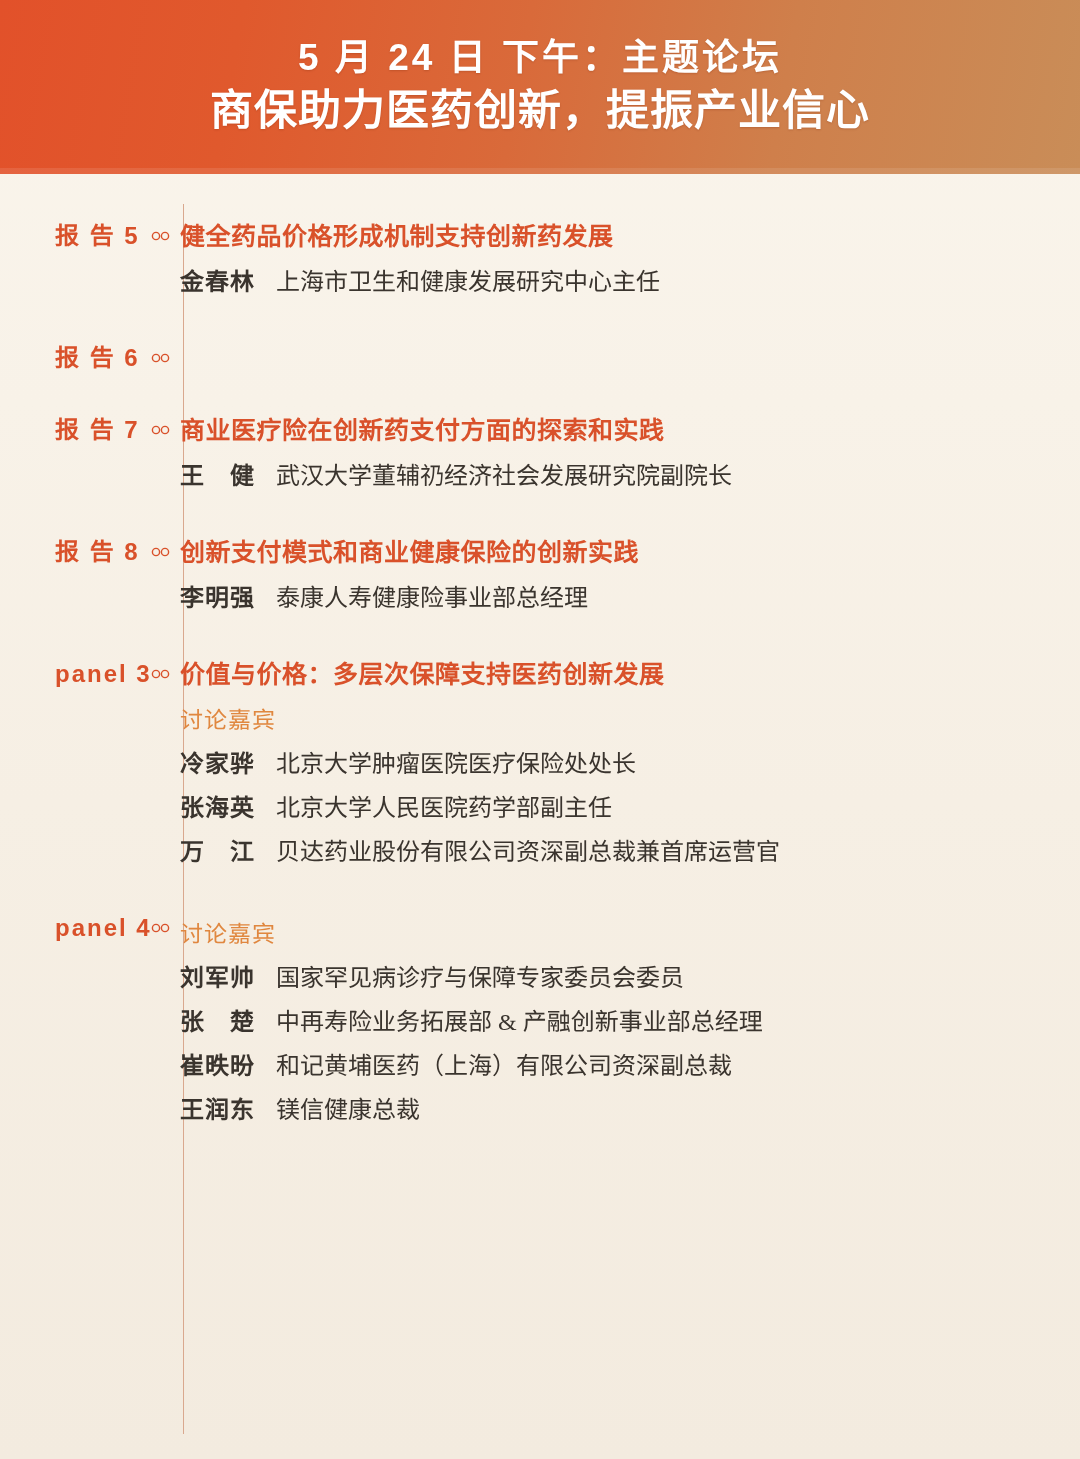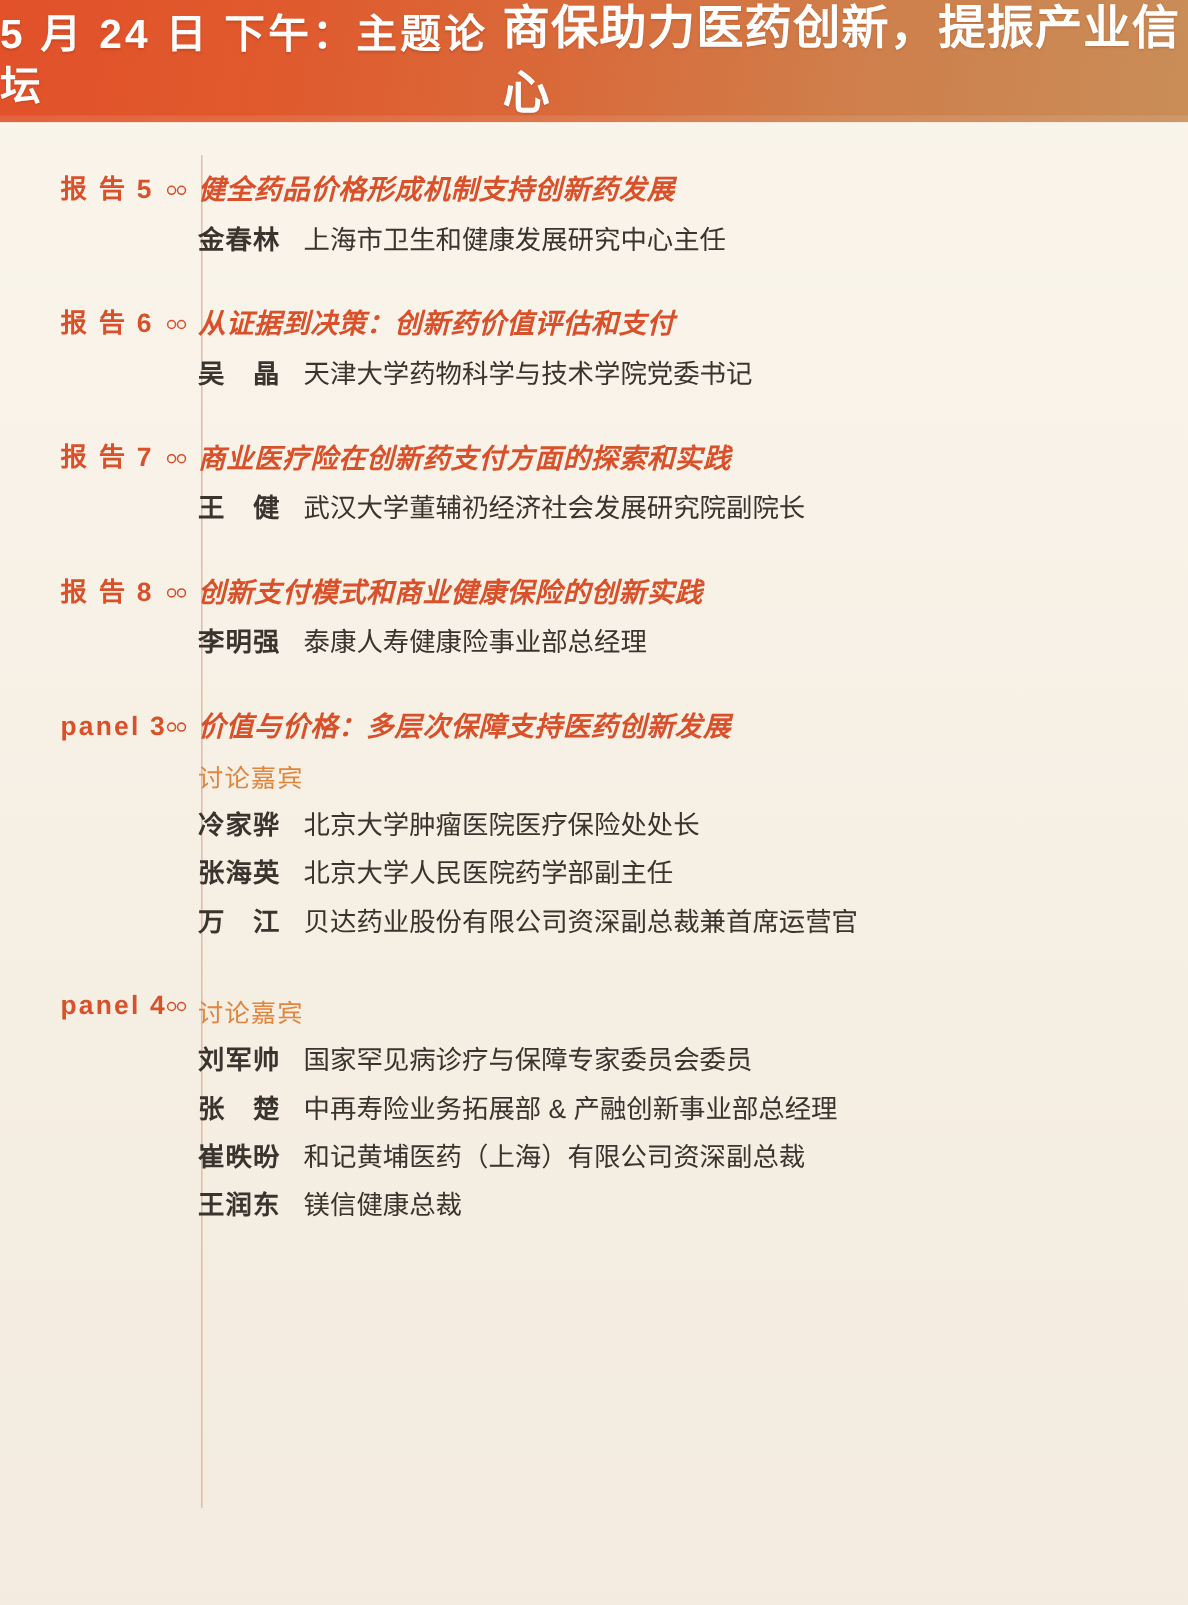--- a/index.html
+++ b/index.html
@@ -17,25 +17,26 @@
     position: relative;
     width: 1080px;
     height: 1459px;
     background: linear-gradient(180deg, #faf5ec 0%, #f6efe4 55%, #f3ebdf 100%);
     box-sizing: border-box;
   }
   
   .header {
     position: relative;
     width: 100%;
-    height: 111px;
+    height: 174px;
     background: linear-gradient(100deg, #e2512a 0%, #e0592d 22%, #d96a3a 48%, #cf7f4b 72%, #c98d58 100%);
     display: flex;
-    flex-direction: row;
+    flex-direction: column;
     align-items: center;
+    justify-content: center;
     overflow: hidden;
   }
   .header::after {
     content: "";
     position: absolute;
     left: 0; right: 0; bottom: 0;
     height: 6px;
     background: rgba(255,255,255,0.10);
   }
   .header-line1 {
@@ -102,27 +103,27 @@
     flex: 1;
     padding-right: 40px;
   }
   .entry-title {
     color: #d9512a;
     font-size: 25px;
     font-weight: bold;
     line-height: 36px;
     letter-spacing: 0.5px;
     margin-bottom: 6px;
-    font-style: italic;
   }
   .speaker {
     color: #3a342e;
     font-size: 24px;
     line-height: 44px;
     white-space: nowrap;
+    font-family: Liberation Serif, serif;
   }
   .speaker .sp-name {
     font-weight: bold;
     display: inline-block;
     min-width: 96px;
     letter-spacing: 1px;
   }
   .speaker .sp-org {
     font-weight: normal;
   }
@@ -166,26 +167,20 @@
           </div>
         </div>
         <div class="entry">
           <div class="entry-label">报 告 6</div>
           <div class="bullet">
             <svg width="26" height="10" viewBox="0 0 26 10" aria-hidden="true">
               <circle cx="6" cy="5" r="3.6" fill="none" stroke="#d9512a" stroke-width="1.4"></circle>
               <circle cx="15" cy="5" r="3.6" fill="none" stroke="#d9512a" stroke-width="1.4"></circle>
             </svg>
           </div>
-          <div class="entry-main">
-            <div class="entry-title">从证据到决策：创新药价值评估和支付</div>
-            <div class="guest-list">
-              <div class="speaker"><span class="sp-name">吴　晶</span><span class="sp-org">天津大学药物科学与技术学院党委书记</span></div>
-            </div>
-          </div>
         </div>
         <div class="entry">
           <div class="entry-label">报 告 7</div>
           <div class="bullet">
             <svg width="26" height="10" viewBox="0 0 26 10" aria-hidden="true">
               <circle cx="6" cy="5" r="3.6" fill="none" stroke="#d9512a" stroke-width="1.4"></circle>
               <circle cx="15" cy="5" r="3.6" fill="none" stroke="#d9512a" stroke-width="1.4"></circle>
             </svg>
           </div>
           <div class="entry-main">

